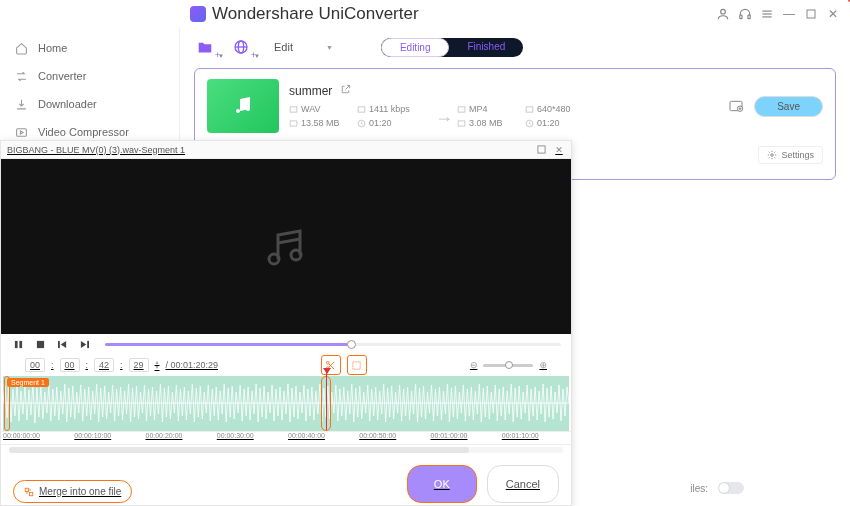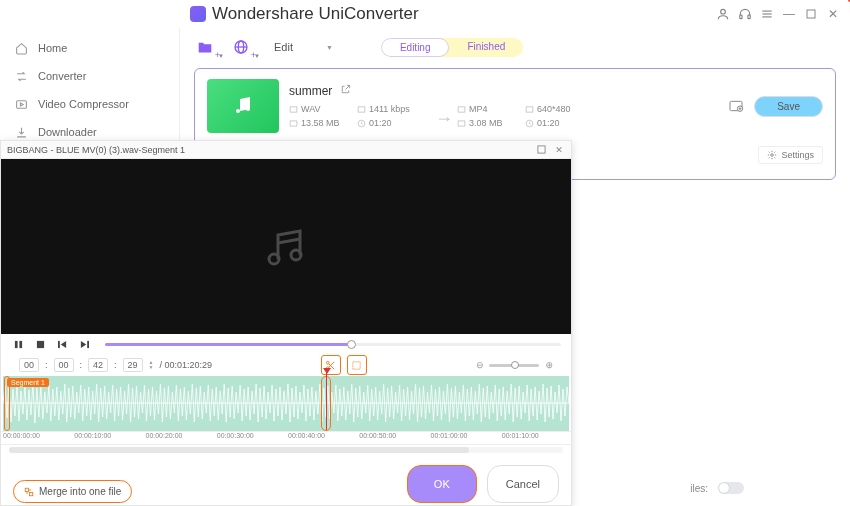--- a/index.html
+++ b/index.html
@@ -20,21 +20,21 @@
 .sb-item.active::before { content:""; position:absolute; left:0; top:4px; bottom:4px; width:3px; background:#8b5cf6; }
 .sb-icon { width: 14px; height: 14px; display: flex; align-items:center; justify-content:center; color:#999; }
 .sb-item.active .sb-icon { color:#444; }
 
 .content { flex: 1; padding: 8px 14px 0 14px; position: relative; }
 .toolbar { display: flex; align-items: center; gap: 14px; margin-bottom: 10px; }
 .tb-btn { width: 22px; height: 22px; display:flex; align-items:center; justify-content:center; color:#8b5cf6; cursor:pointer; position:relative; }
 .tb-plus { position:absolute; bottom:-2px; right:-4px; font-size:9px; color:#8b5cf6; }
 .tb-dd { position:absolute; bottom:-1px; right:-8px; font-size:6px; color:#888; }
 .select-edit { font-size: 11px; color:#555; padding: 3px 8px; cursor:pointer; display:flex; align-items:center; gap:33px; }
-.seg-toggle { display:flex; background:#fef9c3; border-radius: 12px; overflow:hidden; margin-left: 26px; }
+.seg-toggle { display:flex; background:#0f172a; border-radius: 12px; overflow:hidden; margin-left: 26px; }
 .seg { padding: 3px 18px; font-size: 10px; color:#8b5cf6; cursor:pointer; }
 .seg.on { background:#fff; border-radius:12px; border:1px solid #d9ccee; color:#8b5cf6; }
 
 .card { border: 1px solid #a497db; border-radius: 6px; padding: 10px 12px; position: relative; }
 .card-row1 { display:flex; align-items:center; gap:10px; }
 .thumb { width: 72px; height: 54px; background: linear-gradient(135deg,#4ade80,#22c55e); border-radius:4px; display:flex; align-items:center; justify-content:center; color:#fff; }
 .card-info { flex:1; }
 .card-title-row { display:flex; align-items:center; gap:8px; font-size:12px; color:#333; margin-bottom:6px; }
 .meta-grid { display:grid; grid-template-columns: 58px 68px 12px 58px 68px; column-gap: 10px; row-gap: 4px; font-size:9px; color:#888; align-items:center; }
 .meta-cell { display:flex; align-items:center; gap:3px; }
@@ -48,31 +48,31 @@
 .sub-dd { font-size:9px; color:#bbb; border:1px solid #eee; border-radius:3px; padding: 3px 8px; width:70px; display:flex; align-items:center; justify-content:space-between; cursor:pointer; }
 .settings-btn { margin-left:auto; font-size:9px; color:#777; border:1px solid #eee; border-radius:3px; padding:3px 8px; display:flex; align-items:center; gap:4px; cursor:pointer; }
 
 .bottom-area { position:absolute; bottom:12px; right:16px; display:flex; align-items:center; gap:10px; }
 .switch { width:26px; height:12px; background:#e5e7eb; border-radius:7px; position:relative; cursor:pointer; }
 .switch::after { content:""; width:10px; height:10px; background:#fff; border-radius:50%; position:absolute; top:1px; left:1px; box-shadow:0 0 2px rgba(0,0,0,.2);}
 .sw-label { font-size:10px; color:#888; }
 .start-btn { padding: 8px 26px; background:#8b5cf6; color:#fff; font-size:12px; border:none; border-radius:18px; cursor:pointer; }
 
 
-.editor { position:absolute; left:0; top:140px; width:572px; height:366px; background:#fff; box-shadow:0 2px 8px rgba(0,0,0,.15); border:1px solid #e5e5e5; z-index:5; }
+.editor { position:absolute; left:0; top:140px; width:572px; height:366px; background:#fff; box-shadow:0 2px 8px rgba(0,0,0,.15); border:1px solid #e5e5e5; z-index:5;text-decoration:underline; }
 .ed-titlebar { height:18px; background:#fafafa; border-bottom:1px solid #eee; display:flex; align-items:center; padding:0 6px; font-size:9px; color:#555; }
 .ed-titlebar .spacer { flex:1; }
 .ed-win-icon { width:12px; height:12px; display:flex; align-items:center; justify-content:center; cursor:pointer; color:#888; margin-left:6px; }
 .ed-preview { height:175px; background:#111; display:flex; align-items:center; justify-content:center; color:#4a4a4a; }
 .ed-controls { height:20px; display:flex; align-items:center; gap:8px; padding:0 10px; }
 .ed-play-icon { width:14px; height:14px; display:flex; align-items:center; justify-content:center; color:#444; cursor:pointer; font-size:10px; }
 .ed-slider { flex:1; height:3px; background:#eee; border-radius:2px; position:relative; margin-left:6px;}
 .ed-slider-fill { position:absolute; left:0; top:0; bottom:0; width:54%; background:#a78bfa; border-radius:2px; }
 .ed-slider-thumb { position:absolute; top:-3px; width:9px; height:9px; background:#fff; border:1px solid #999; border-radius:50%; left:calc(54% - 4px); }
-.ed-timebar { height:22px; display:flex; align-items:center; gap:6px; padding:0 18px; font-size:9px; color:#666; }
+.ed-timebar { height:22px; display:flex; align-items:center; gap:6px; padding:0 24px; font-size:9px; color:#666; }
 .tbox { width:20px; height:14px; border:1px solid #ddd; border-radius:2px; text-align:center; font-size:9px; line-height:12px; }
 .spinner { display:flex; flex-direction:column; font-size:5px; color:#999; line-height:5px; cursor:pointer; }
 .ed-toolicons { margin-left:auto; display:flex; gap:6px; }
 .ed-tool { width:20px; height:20px; border:1px solid #f97316; border-radius:3px; display:flex; align-items:center; justify-content:center; color:#f97316; font-size:10px; cursor:pointer; }
 .zoom-ctrls { margin-left:auto; display:flex; align-items:center; gap:6px; }
 .zoom-slider { width:50px; height:3px; background:#ccc; border-radius:2px; position:relative; }
 .zoom-thumb { position:absolute; top:-3px; left:22px; width:8px; height:8px; background:#fff; border:1px solid #999; border-radius:50%; }
 .ed-waveform { height:55px; position:relative; padding: 0 2px; }
 .seg-label { position:absolute; left:6px; top:2px; font-size:7px; background:#f97316; color:#fff; padding:1px 4px; border-radius:2px; z-index:2;}
 .seg-handle-l { position:absolute; left:3px; top:0; width:6px; height:55px; border:1px solid #f97316; border-radius:3px; z-index:2;}
@@ -147,33 +147,33 @@
         <span class="sb-icon">
           <svg width="13" height="13" viewBox="0 0 24 24" fill="none" stroke="currentColor" stroke-width="2">
             <path d="M4 7h13l-3-3M20 17H7l3 3"></path>
           </svg>
         </span>
         <span>Converter</span>
       </div>
     <div class="sb-item">
         <span class="sb-icon">
           <svg width="13" height="13" viewBox="0 0 24 24" fill="none" stroke="currentColor" stroke-width="2">
-            <rect x="3" y="5" width="18" height="14" rx="2"></rect>
-            <polygon points="10,9 15,12 10,15"></polygon>
-          </svg>
-        </span>
-        <span>Video Compressor</span>
+            <path d="M12 3v12m0 0l-4-4m4 4l4-4M4 20h16"></path>
+          </svg>
+        </span>
+        <span>Downloader</span>
       </div>
     <div class="sb-item">
         <span class="sb-icon">
           <svg width="13" height="13" viewBox="0 0 24 24" fill="none" stroke="currentColor" stroke-width="2">
-            <path d="M12 3v12m0 0l-4-4m4 4l4-4M4 20h16"></path>
-          </svg>
-        </span>
-        <span>Downloader</span>
+            <rect x="3" y="5" width="18" height="14" rx="2"></rect>
+            <polygon points="10,9 15,12 10,15"></polygon>
+          </svg>
+        </span>
+        <span>Video Compressor</span>
       </div>
     <div class="sb-item active">
         <span class="sb-icon">
           <svg width="13" height="13" viewBox="0 0 24 24" fill="none" stroke="currentColor" stroke-width="2">
             <circle cx="6" cy="6" r="3"></circle>
             <circle cx="6" cy="18" r="3"></circle>
             <line x1="20" y1="4" x2="8.5" y2="15.5"></line>
             <line x1="20" y1="20" x2="8.5" y2="8.5"></line>
           </svg>
         </span>

